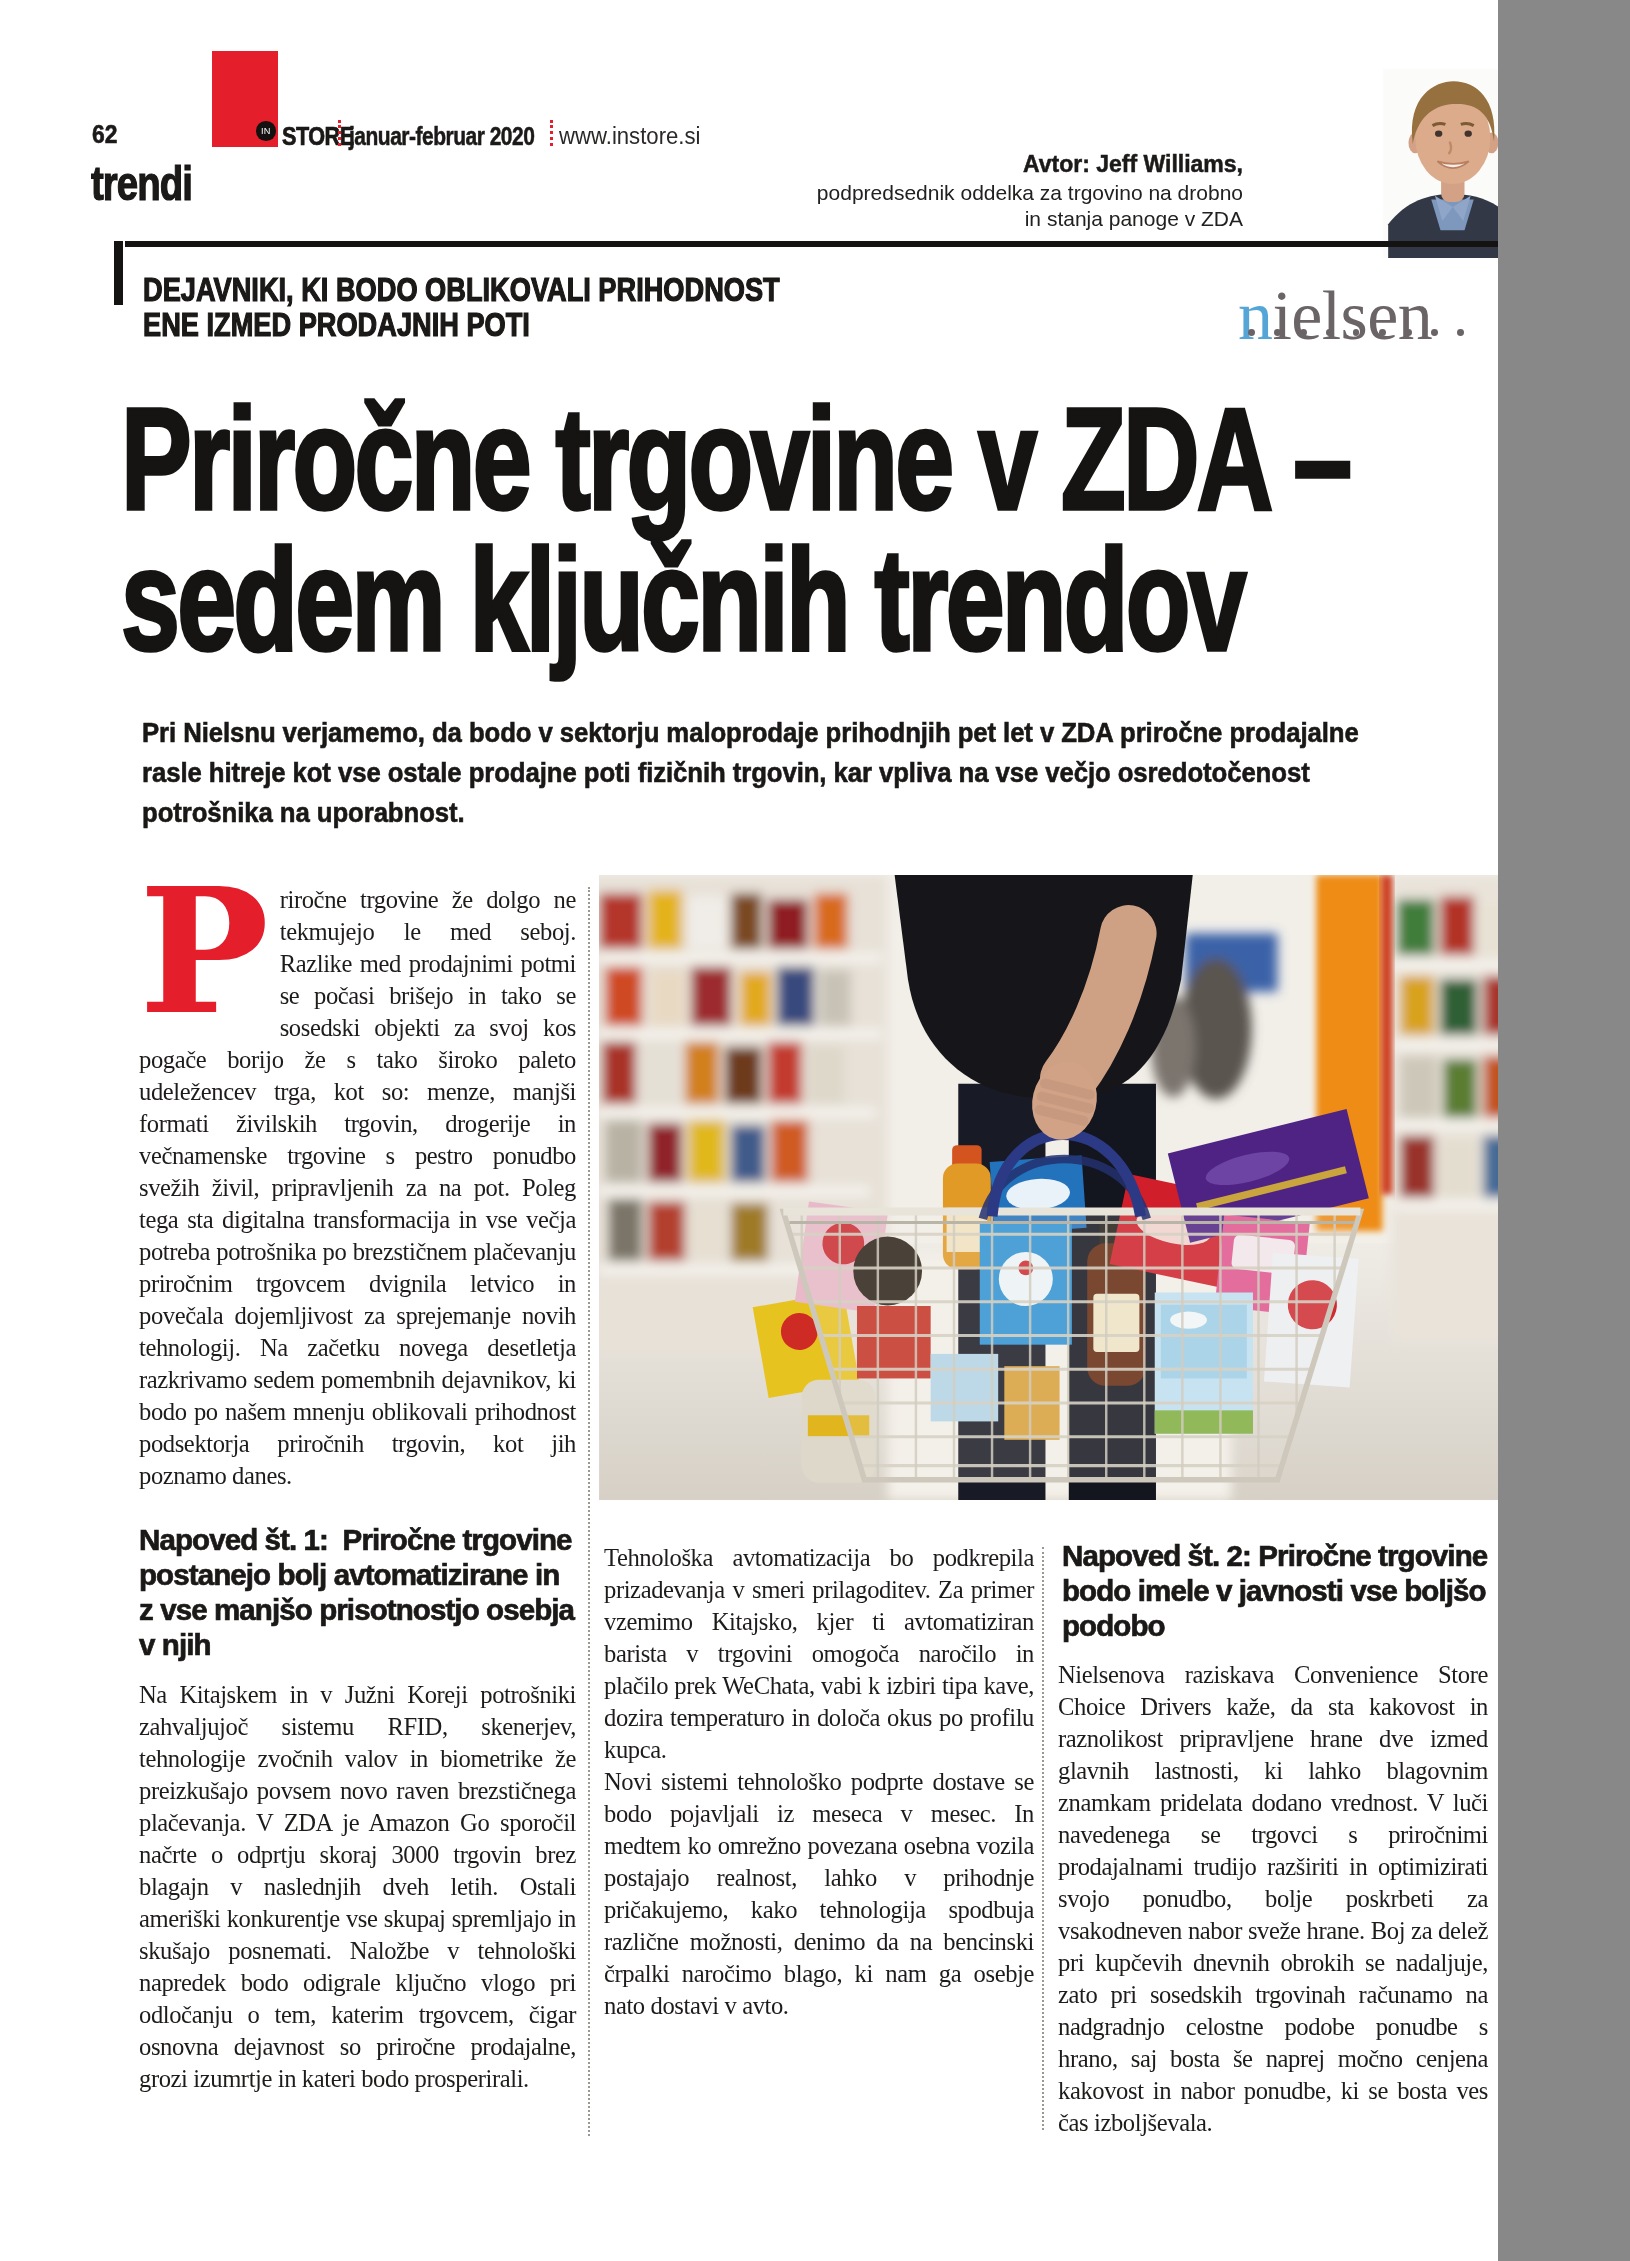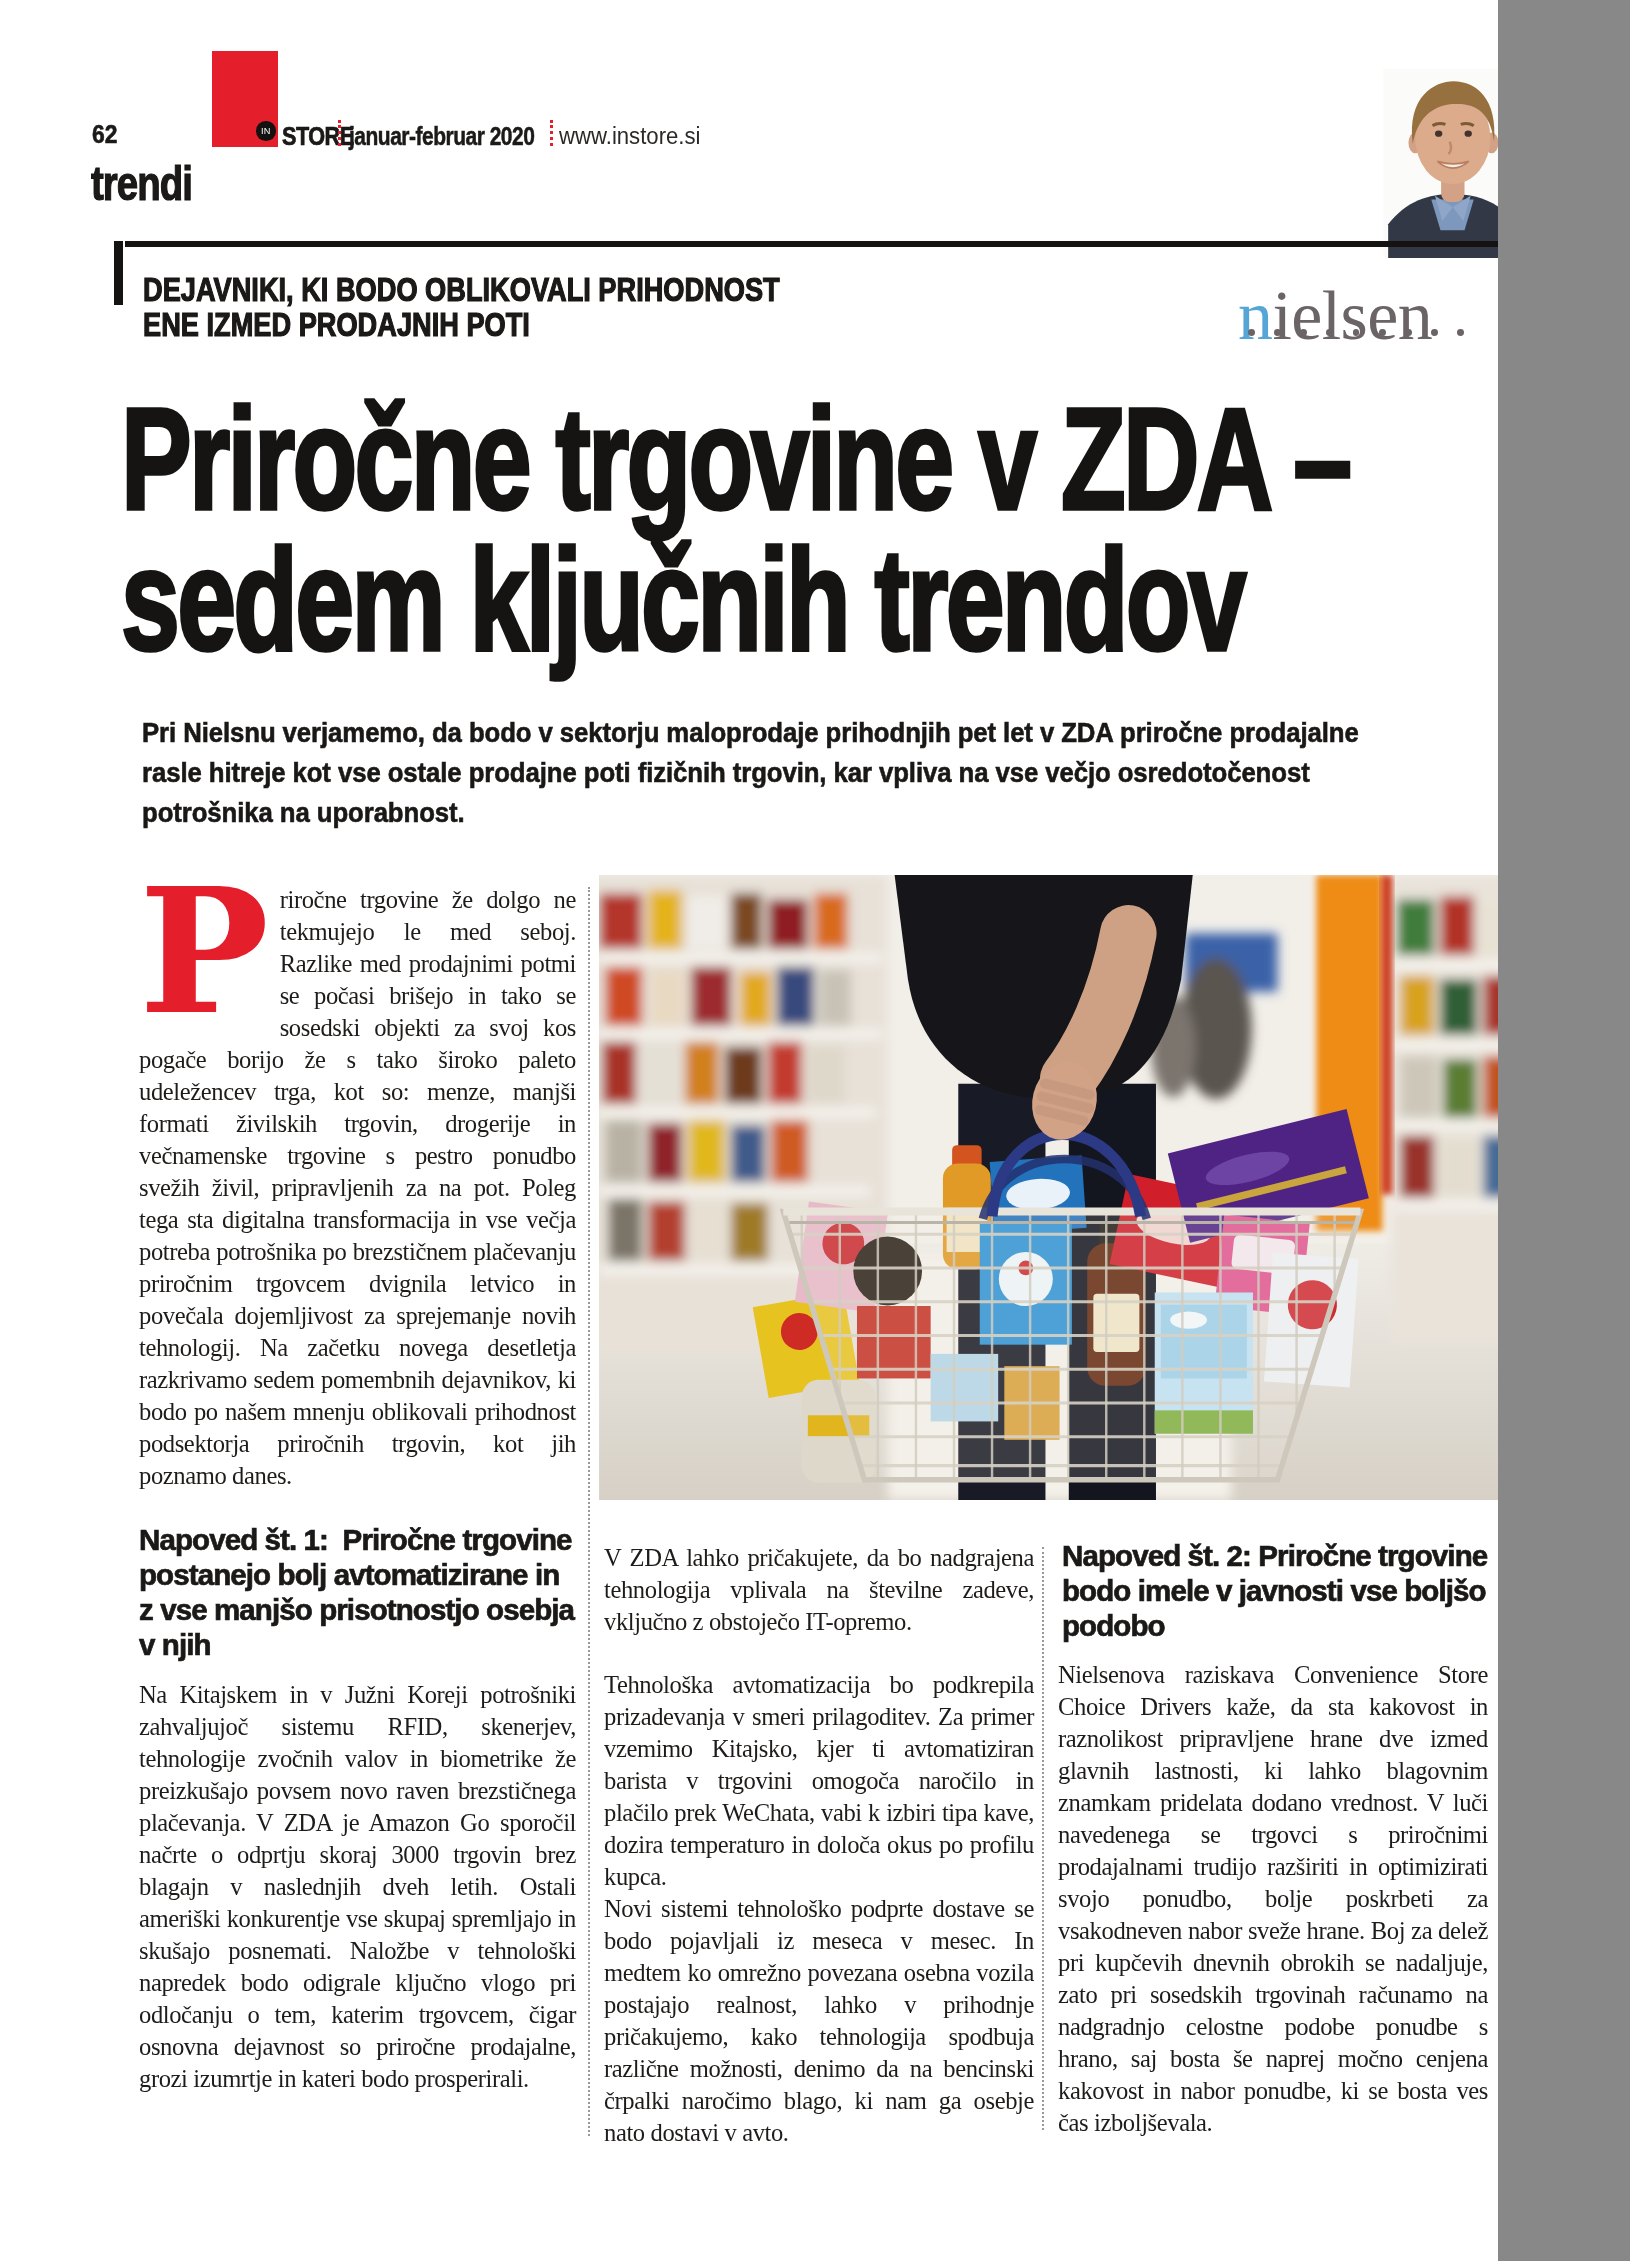--- a/index.html
+++ b/index.html
@@ -73,20 +73,25 @@
   <div class="abs logo-circle">
     <span>IN</span>
   </div>
   <div class="abs brand-store">STORE</div>
   <div class="abs hdr-dot" style="left:338px;"></div>
   <div class="abs issue">januar-februar 2020</div>
   <div class="abs hdr-dot" style="left:550px;"></div>
   <div class="abs website">www.instore.si</div>
   <div class="abs section">trendi</div>
 
+  <div class="abs author">
+    <div class="a1">Avtor: Jeff Williams,</div>
+    <div class="a2">podpredsednik oddelka za trgovino na drobno</div>
+    <div class="a2">in stanja panoge v ZDA</div>
+  </div>
 
   <div class="abs headshot">
     <svg viewBox="0 0 225 307" width="139" height="189">
       <rect width="225" height="307" fill="#fbfbfa"></rect>
       <path d="M8,307 L8,252 C38,214 74,203 112,203 C152,203 188,215 217,252 L217,307 Z" fill="#323845"></path>
       <polygon points="78,212 147,212 132,262 93,262" fill="#7e97bd"></polygon>
       <path d="M84,206 L113,224 L96,247 Z" fill="#8fa6c8"></path>
       <path d="M142,206 L113,224 L130,247 Z" fill="#8fa6c8"></path>
       <rect x="94" y="160" width="38" height="56" rx="14" fill="#d3a185"></rect>
       <ellipse cx="52" cy="120" rx="11" ry="17" fill="#d3a185"></ellipse>
@@ -294,21 +299,20 @@
     <p>
       <span class="dropcap">P</span><span>riročne trgovine že dolgo ne tekmujejo le med seboj. Razlike med prodajnimi potmi se počasi brišejo in tako se sosedski objekti za svoj kos pogače borijo že s tako široko paleto udeležencev trga, kot so: menze, manjši formati živilskih trgovin, drogerije in večnamenske trgovine s pestro ponudbo svežih živil, pripravljenih za na pot. Poleg tega sta digitalna transformacija in vse večja potreba potrošnika po brezstičnem plačevanju priročnim trgovcem dvignila letvico in povečala dojemljivost za sprejemanje novih tehnologij. Na začetku novega desetletja razkrivamo sedem pomembnih dejavnikov, ki bodo po našem mnenju oblikovali prihodnost podsektorja priročnih trgovin, kot jih poznamo danes.</span>
     </p>
     <h3 class="subhead">Napoved št. 1:&nbsp; Priročne trgovine postanejo bolj avtomatizirane in z vse manjšo prisotnostjo osebja v njih</h3>
     <p>Na Kitajskem in v Južni Koreji potrošniki zahvaljujoč sistemu RFID, skenerjev, tehnologije zvočnih valov in biometrike že preizkušajo povsem novo raven brezstičnega plačevanja. V ZDA je Amazon Go sporočil načrte o odprtju skoraj 3000 trgovin brez blagajn v naslednjih dveh letih. Ostali ameriški konkurentje vse skupaj spremljajo in skušajo posnemati. Naložbe v tehnološki napredek bodo odigrale ključno vlogo pri odločanju o tem, katerim trgovcem, čigar osnovna dejavnost so priročne prodajalne, grozi izumrtje in kateri bodo prosperirali.</p>
   </div>
 
   <div class="abs vsep vsep1"></div>
 
   <div class="abs col col2">
-    <p class="gap-after">V ZDA lahko pričakujete, da bo nadgrajena tehnologija vplivala na številne zadeve, vključno z obstoječo IT-opremo.</p>
     <p>Tehnološka avtomatizacija bo podkrepila prizadevanja v smeri prilagoditev. Za primer vzemimo Kitajsko, kjer ti avtomatiziran barista v trgovini omogoča naročilo in plačilo prek WeChata, vabi k izbiri tipa kave, dozira temperaturo in določa okus po profilu kupca.</p>
     <p>Novi sistemi tehnološko podprte dostave se bodo pojavljali iz meseca v mesec. In medtem ko omrežno povezana osebna vozila postajajo realnost, lahko v prihodnje pričakujemo, kako tehnologija spodbuja različne možnosti, denimo da na bencinski črpalki naročimo blago, ki nam ga osebje nato dostavi v avto.</p>
   </div>
 
   <div class="abs vsep vsep2"></div>
 
   <div class="abs col col3">
     <h3 class="subhead">Napoved št. 2: Priročne trgovine bodo imele v javnosti vse boljšo podobo</h3>
     <p>Nielsenova raziskava Convenience Store Choice Drivers kaže, da sta kakovost in raznolikost pripravljene hrane dve izmed glavnih lastnosti, ki lahko blagovnim znamkam pridelata dodano vrednost. V luči navedenega se trgovci s priročnimi prodajalnami trudijo razširiti in optimizirati svojo ponudbo, bolje poskrbeti za vsakodneven nabor sveže hrane. Boj za delež pri kupčevih dnevnih obrokih se nadaljuje, zato pri sosedskih trgovinah računamo na nadgradnjo celostne podobe ponudbe s hrano, saj bosta še naprej močno cenjena kakovost in nabor ponudbe, ki se bosta ves čas izboljševala.</p>
   </div>

